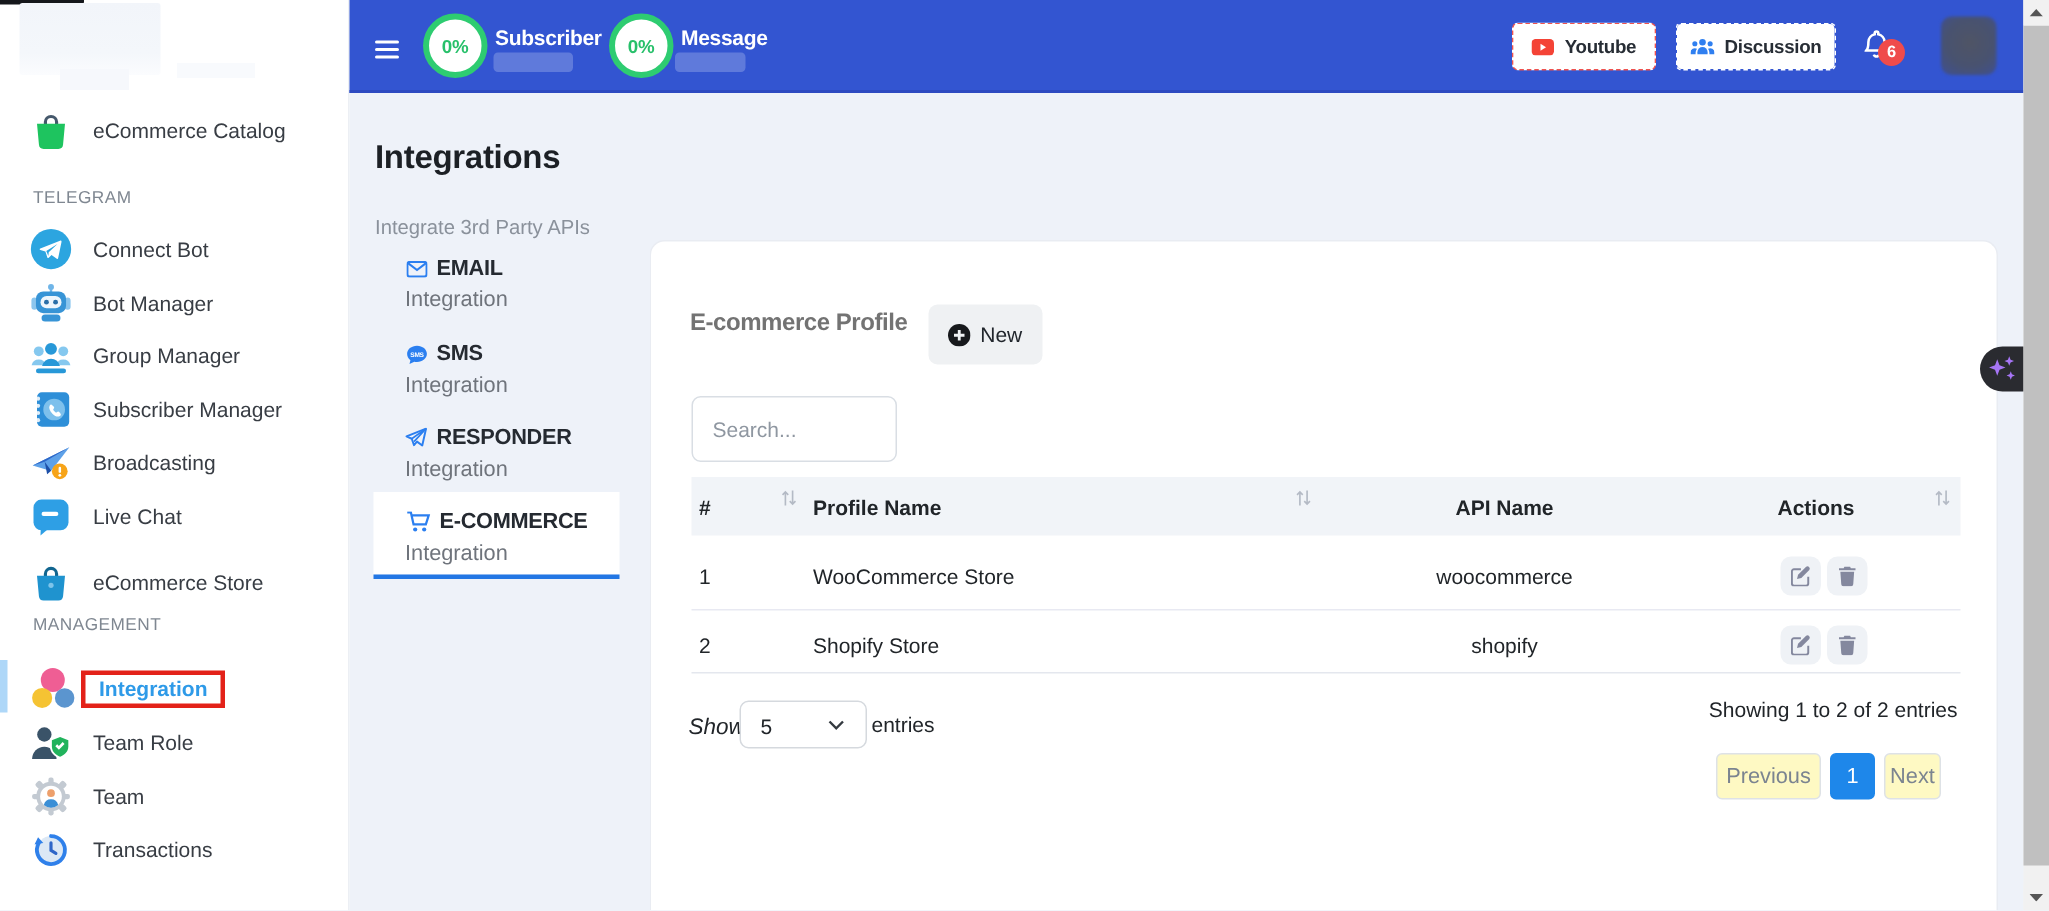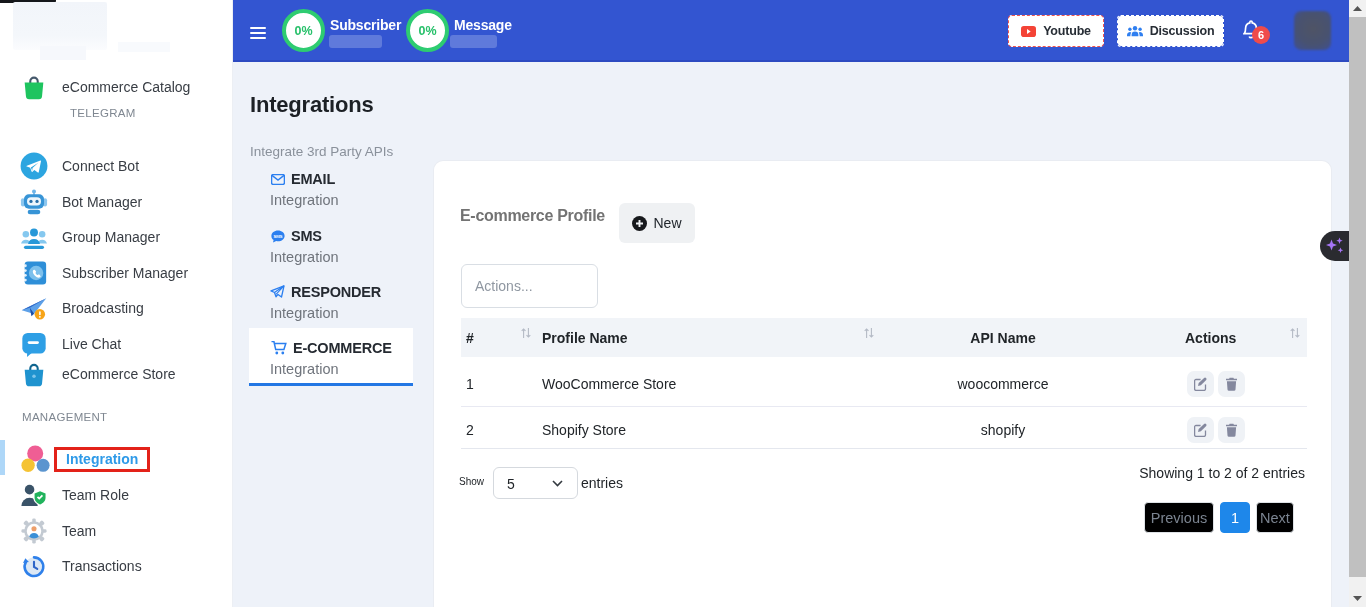--- a/index.html
+++ b/index.html
@@ -27,21 +27,21 @@
   #h1sub { position:absolute; left:250px; top:144px; font-size:13.5px; color:#8a919b; }
 
   .snav-l { position:absolute; display:flex; align-items:center; gap:6px; font-size:14.5px; font-weight:bold; color:#252a31; letter-spacing:-0.2px; }
   .snav-s { position:absolute; font-size:14.5px; color:#6f747c; }
 
   
   #card { position:absolute; left:433px; top:160px; width:899px; height:447px; background:#fff; border:1px solid #e9ecf2; border-bottom:none; border-radius:10px 10px 0 0; }
   .cell { position:absolute; font-size:14px; color:#212529; }
   .sort { position:absolute; }
   .abtn { position:absolute; width:27px; height:26px; background:#eff2f6; border-radius:7px; display:flex; align-items:center; justify-content:center; }
-  .pgbtn { position:absolute; top:502px; height:31px; border:1px solid #dee2e6; border-radius:4px; background:#000000; color:#7b8490; font-size:14.5px; display:flex; align-items:center; justify-content:center; }
+  .pgbtn { position:absolute; top:502px; height:31px; border:1px solid #dee2e6; border-radius:4px; background:#fef9c3; color:#7b8490; font-size:14.5px; display:flex; align-items:center; justify-content:center; }
 
   
   #sb { position:absolute; right:0; top:0; width:17px; height:607px; background:#f1f1f1; }
   #sb .thumb { position:absolute; left:0; top:17px; width:17px; height:560px; background:#c0c0c0; }
   #sb .ar { position:absolute; left:0; width:17px; height:17px; background:#f1f1f1; display:flex; align-items:center; justify-content:center; }
 </style>
 </head>
 <body>
 
 <div id="sidebar">
@@ -54,21 +54,21 @@
   <div class="mi" style="top:72px;">
     <svg viewBox="0 0 24 24">
       <path d="M8.8 11V7.2a3.2 3.2 0 0 1 6.4 0V11" fill="none" stroke="#45586b" stroke-width="1.8"></path>
       <rect x="7.6" y="9.4" width="2.4" height="2.4" rx="0.6" fill="#45586b"></rect>
       <rect x="14" y="9.4" width="2.4" height="2.4" rx="0.6" fill="#45586b"></rect>
       <path d="M4 8.2h16L18.9 20a2.7 2.7 0 0 1-2.7 2.5H7.8A2.7 2.7 0 0 1 5.1 20Z" fill="#1ec45f"></path>
     </svg>
     <span class="t">eCommerce Catalog</span>
   </div>
 
-  <div class="sect" style="top:107px;margin-left:48px;">TELEGRAM</div>
+  <div class="sect" style="top:126px;">TELEGRAM</div>
 
   <div class="mi" style="top:151px;">
     <svg viewBox="0 0 24 24">
       <circle cx="12" cy="12" r="11.5" fill="#2ca5e0"></circle>
       <path d="M17.5 7.2 5.9 11.7c-.5.2-.5.6 0 .8l2.9 0.9 1.1 3.4c.2.4.5.5.8.2l1.6-1.6 3 2.2c.4.2.7.1.8-.4l1.9-9.2c.1-.6-.2-.9-.5-.8zM9.3 13.2l6.4-4-5 4.6-.2 2.2z" fill="#fff"></path>
     </svg>
     <span class="t">Connect Bot</span>
   </div>
 
   <div class="mi" style="top:187px;">
@@ -126,21 +126,21 @@
 
   <div class="mi" style="top:329px;">
     <svg viewBox="0 0 24 24">
       <path d="M6.2 18 6 23.2l6-5.2z" fill="#2e9fe5"></path>
       <rect x="2" y="2.6" width="20" height="17.6" rx="4.6" fill="#2e9fe5"></rect>
       <rect x="6.6" y="9.6" width="9.6" height="2.4" rx="1.2" fill="#fff"></rect>
     </svg>
     <span class="t">Live Chat</span>
   </div>
 
-  <div class="mi" style="top:359px;">
+  <div class="mi" style="top:373px;">
     <svg viewBox="0 0 24 24">
       <path d="M8.8 11V7.4a3.2 3.2 0 0 1 6.4 0V11" fill="none" stroke="#11658f" stroke-width="1.8"></path>
       <path d="M4 8.4h16l-1.1 11.7a2.7 2.7 0 0 1-2.7 2.4H7.8a2.7 2.7 0 0 1-2.7-2.4Z" fill="#1f93cf"></path>
       <rect x="10.5" y="12.4" width="3" height="3" rx="1.5" fill="#7dc4ea"></rect>
     </svg>
     <span class="t">eCommerce Store</span>
   </div>
 
   <div class="sect" style="top:411px;">MANAGEMENT</div>
 
@@ -282,21 +282,21 @@
 <div id="card"></div>
 <div class="abs" style="left:460px;top:207px;font-size:16px;font-weight:bold;color:#737373;letter-spacing:-0.3px;text-align:right;">E-commerce Profile</div>
 <div class="abs" style="left:619px;top:203px;width:76px;height:40px;background:#eff1f3;border-radius:6px;display:flex;align-items:center;justify-content:center;gap:6px;">
   <svg width="15" height="15" viewBox="0 0 15 15">
       <circle cx="7.5" cy="7.5" r="7.5" fill="#17191c"></circle>
       <path d="M7.5 4v7M4 7.5h7" stroke="#eff1f3" stroke-width="1.9"></path>
     </svg>
   <span style="font-size:14px;color:#21262c;">New</span>
 </div>
 
-<div class="abs" style="left:461px;top:264px;width:137px;height:44px;background:#fff;border:1px solid #d9dee4;border-radius:6px;display:flex;align-items:center;padding-left:13px;font-size:14px;color:#8f97a1;">Actions...</div>
+<div class="abs" style="left:461px;top:264px;width:137px;height:44px;background:#fff;border:1px solid #d9dee4;border-radius:6px;display:flex;align-items:center;padding-left:13px;font-size:14px;color:#8f97a1;">Search...</div>
 
 <div class="abs" style="left:461px;top:318px;width:846px;height:39px;background:#f1f4f8;"></div>
 <div class="cell" style="left:466px;top:330px;font-weight:bold;">#</div>
 <div class="sort" style="left:521px;top:325px;"><svg width="10" height="12" viewBox="0 0 10 12">
       <path d="M2.6 11V2M.7 3.9 2.6 2l1.9 1.9" fill="none" stroke="#b4bac5" stroke-width="1.1"></path>
       <path d="M7.4 1v9M5.5 8.1 7.4 10l1.9-1.9" fill="none" stroke="#b4bac5" stroke-width="1.1"></path>
     </svg></div>
 <div class="cell" style="left:542px;top:330px;font-weight:bold;">Profile Name</div>
 <div class="sort" style="left:864px;top:325px;"><svg width="10" height="12" viewBox="0 0 10 12">
       <path d="M2.6 11V2M.7 3.9 2.6 2l1.9 1.9" fill="none" stroke="#b4bac5" stroke-width="1.1"></path>
@@ -337,21 +337,21 @@
       <path d="M10.1.9a1.5 1.5 0 0 1 2.1 2.1L6.9 8.3 4 9l.7-2.9z" fill="#84889e"></path>
     </svg>
 </div>
 <div class="abtn" style="left:1218px;top:417px;">
   <svg width="13" height="14" viewBox="0 0 13 14">
       <path d="M4.6.8h3.8l.5 1H12v1.4H1V1.8h3.1z" fill="#84889e"></path>
       <path d="M1.9 4.2h9.2l-.6 8.3a1.4 1.4 0 0 1-1.4 1.3H3.9a1.4 1.4 0 0 1-1.4-1.3z" fill="#84889e"></path>
     </svg>
 </div>
 
-<div class="cell" style="left:459px;top:476px;font-size:10px;">Show</div>
+<div class="cell" style="left:459px;top:476px;font-size:15px;font-style:italic;">Show</div>
 <div class="abs" style="left:493px;top:467px;width:85px;height:32px;background:#fff;border:1px solid #d5d9de;border-radius:6px;">
   <span style="position:absolute;left:13px;top:8px;font-size:14px;color:#212529;">5</span>
   <svg style="position:absolute;right:14px;top:12px;" width="11" height="7" viewBox="0 0 11 7">
       <path d="M1 1l4.5 4.5L10 1" fill="none" stroke="#343a40" stroke-width="1.6"></path>
     </svg>
 </div>
 <div class="cell" style="left:581px;top:475px;font-size:14px;">entries</div>
 
 <div class="cell" style="left:1005px;top:465px;width:300px;text-align:right;font-size:14px;">Showing 1 to 2 of 2 entries</div>
 

